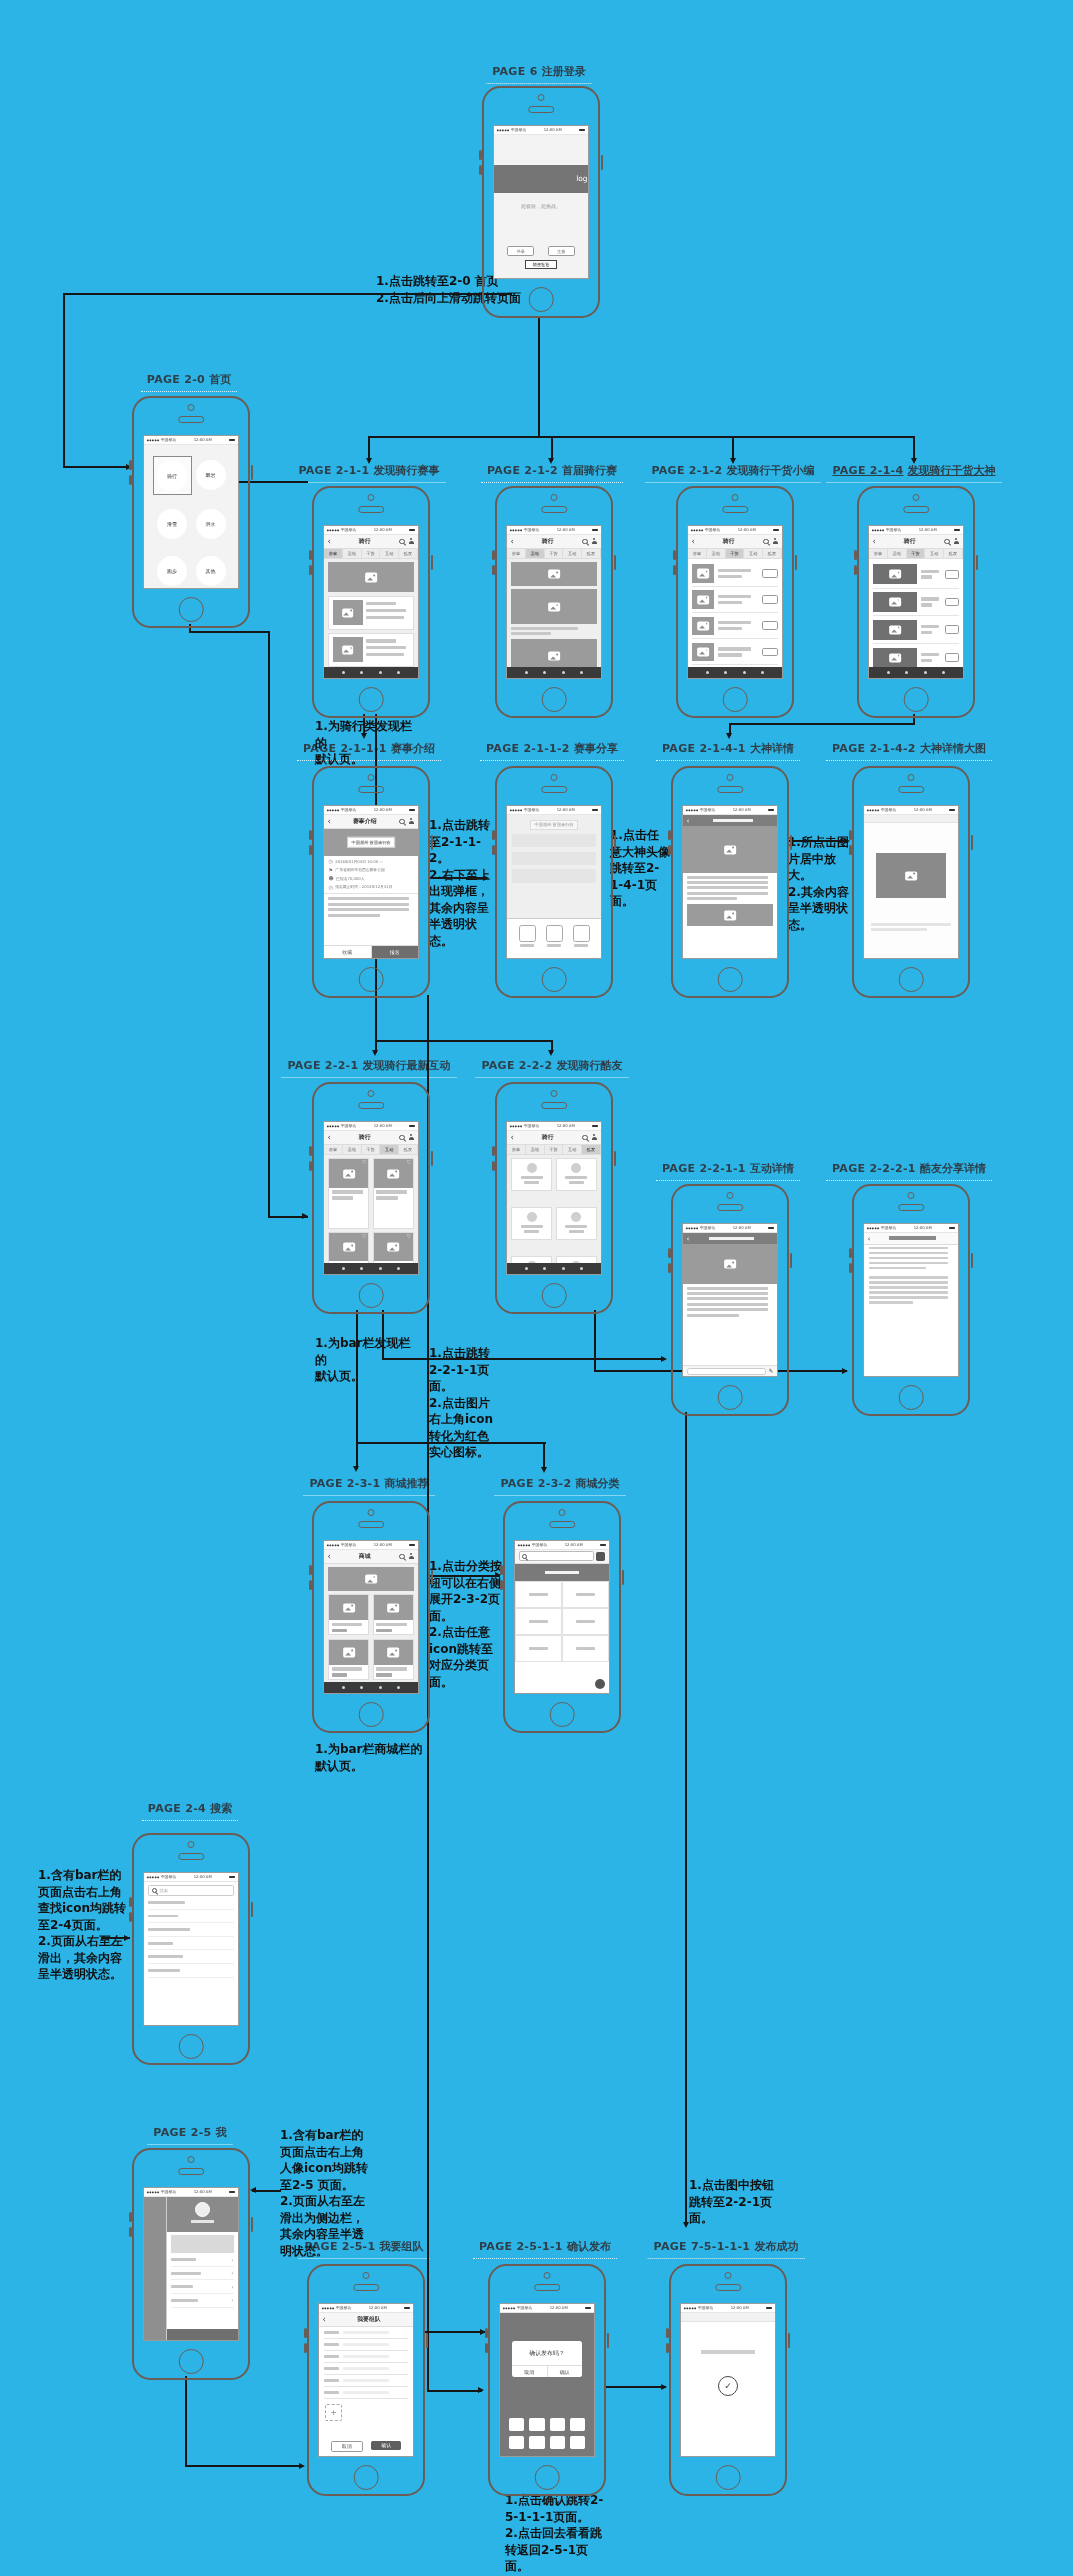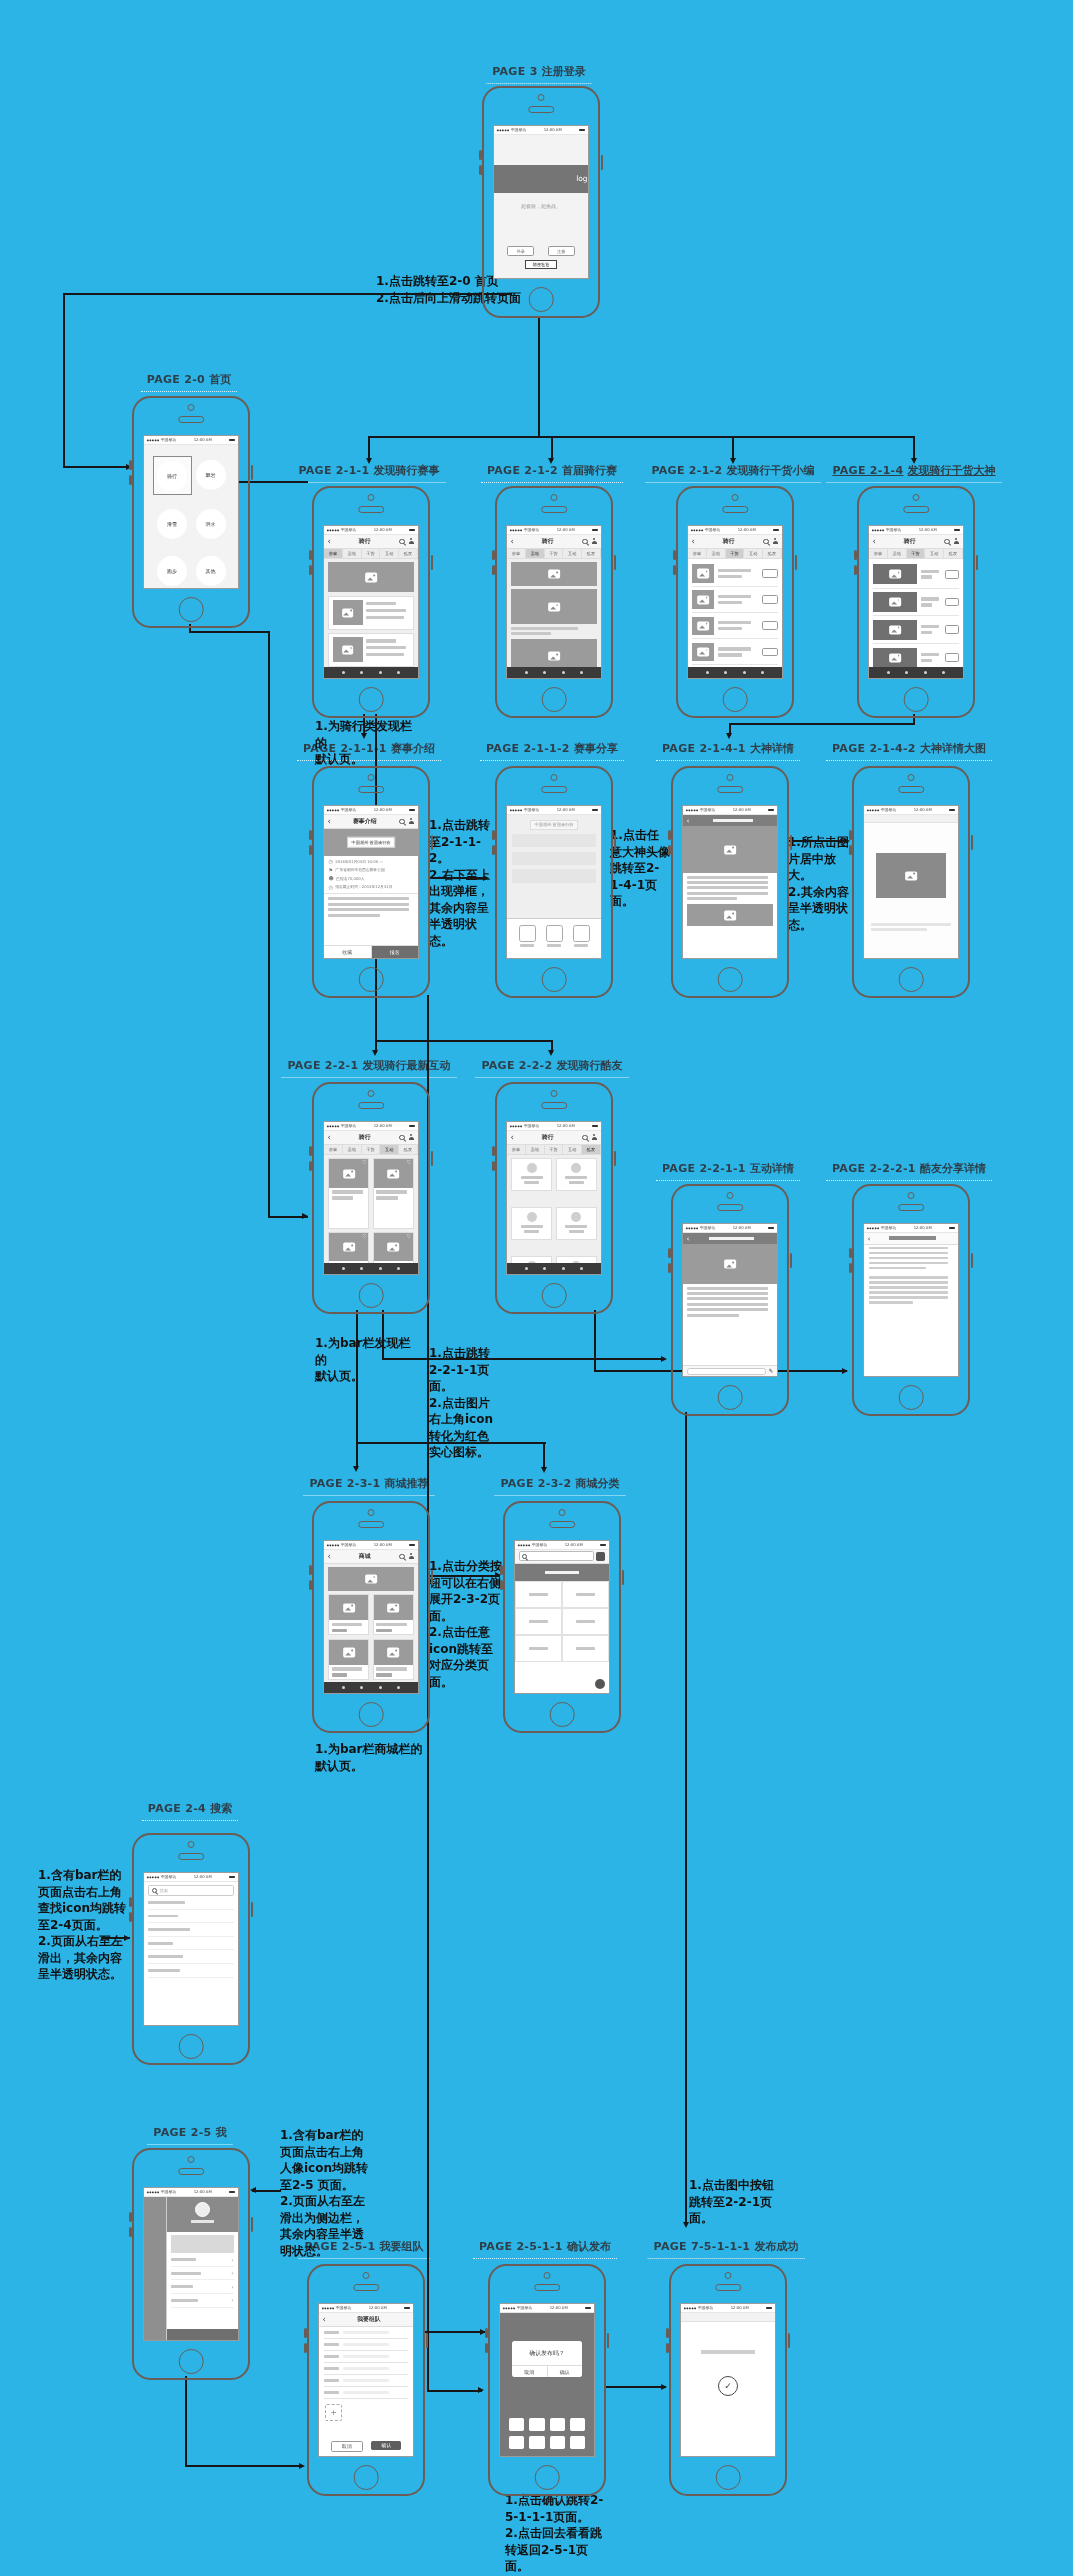--- a/index.html
+++ b/index.html
@@ -49,21 +49,21 @@
   .mi-user::before{content:"";position:absolute;left:2.1px;top:0;width:2.5px;height:2.5px;border-radius:50%;background:#555}
   .mi-user::after{content:"";position:absolute;left:0.8px;top:3.4px;width:5px;height:2.9px;border-radius:2.5px 2.5px 0 0;background:#555}
   .pic{width:11.7px;height:9.2px;background:#fff;border-radius:1.7px;position:absolute;left:50%;top:50%;transform:translate(-50%,-50%)}
   .pic::after{content:"";position:absolute;left:1.7px;bottom:1.7px;border-left:3.4px solid transparent;border-right:3.4px solid transparent;border-bottom:3.4px solid #8b8b8b}
   .pic::before{content:"";position:absolute;right:1.7px;top:1.7px;width:1.7px;height:1.7px;border-radius:50%;background:#8b8b8b}
 </style>
 </head>
 <body>
 
 <div id="stage">
-    <div class="sec" style="left: 539px; top: 64px;"><span class="lbl">PAGE 3</span><span class="nm">注册登录</span></div>
+    <div class="sec" style="left: 539px; top: 64px;"><span class="lbl">PAGE 6</span><span class="nm">注册登录</span></div>
     <div class="sec" style="left: 189px; top: 372px;"><span class="lbl">PAGE 2-0</span><span class="nm">首页</span></div>
     <div class="sec" style="left: 369px; top: 463px;"><span class="lbl">PAGE 2-1-1</span><span class="nm">发现骑行赛事</span></div>
     <div class="sec" style="left: 552px; top: 463px;"><span class="lbl">PAGE 2-1-2</span><span class="nm">首届骑行赛</span></div>
     <div class="sec" style="left: 733px; top: 463px;"><span class="lbl">PAGE 2-1-2</span><span class="nm">发现骑行干货小编</span></div>
     <div class="sec" style="left: 914px; top: 463px; text-decoration: underline;"><span class="lbl">PAGE 2-1-4</span><span class="nm">发现骑行干货大神</span></div>
     <div class="sec" style="left: 369px; top: 741px;"><span class="lbl">PAGE 2-1-1-1</span><span class="nm">赛事介绍</span></div>
     <div class="sec" style="left: 552px; top: 741px;"><span class="lbl">PAGE 2-1-1-2</span><span class="nm">赛事分享</span></div>
     <div class="sec" style="left: 728px; top: 741px;"><span class="lbl">PAGE 2-1-4-1</span><span class="nm">大神详情</span></div>
     <div class="sec" style="left: 909px; top: 741px;"><span class="lbl">PAGE 2-1-4-2</span><span class="nm">大神详情大图</span></div>
     <div class="sec" style="left: 369px; top: 1058px;"><span class="lbl">PAGE 2-2-1</span><span class="nm">发现骑行最新互动</span></div>

